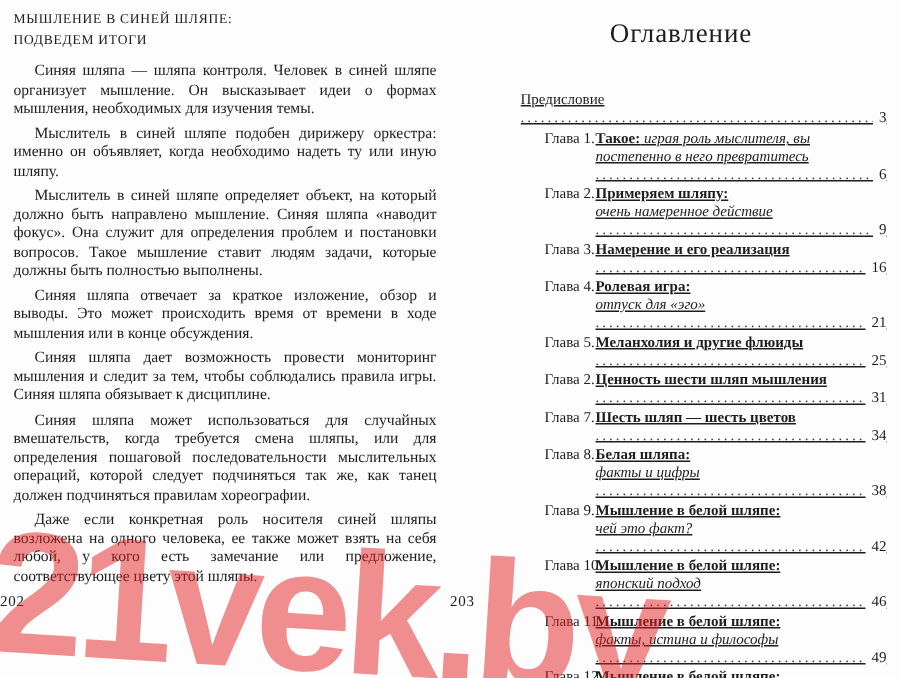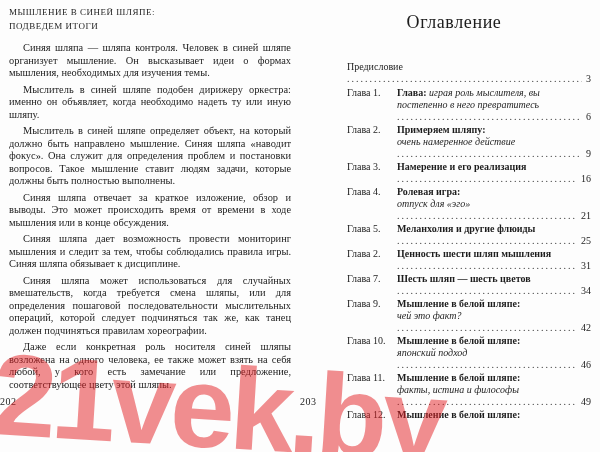--- a/index.html
+++ b/index.html
@@ -57,23 +57,24 @@
   .toc {
     margin-left: 30px;
     font-size: 10px;
   }
   .toc-entry {
     position: relative;
     overflow: hidden;
     padding-left: 50px;
     line-height: 12px;
     margin-bottom: 1px;
+    text-decoration: underline;
   }
   .toc-entry.no-label { padding-left: 0; margin-bottom: 2px; }
-  .toc-label { position: absolute; left: 0; top: 0; white-space: nowrap; }
+  .toc-label { position: absolute; left: 16px; top: 0; white-space: nowrap; }
   .toc-title { font-weight: bold; }
   .has-sub .toc-title { display: block; }
   .inline-sub .toc-title { display: inline !important; }
   .toc-sub { font-style: italic; }
   .leader::after {
     content: " ..........................................................................................";
     letter-spacing: 2px;
     white-space: nowrap;
     color: #3a3a3a;
     font-style: normal;
@@ -133,21 +134,21 @@
 
     <div class="toc">
 
       <div class="toc-entry no-label">
         <span class="toc-text"><span>Предисловие</span><span class="leader"></span></span>
         <span class="toc-page">3</span>
       </div>
 
       <div class="toc-entry inline-sub has-sub">
         <span class="toc-label">Глава 1.</span>
-        <span class="toc-text"><b class="toc-title">Глава:</b> <i class="toc-sub">играя роль мыслителя, вы постепенно в него превратитесь</i><span class="leader"></span></span>
+        <span class="toc-text"><b class="toc-title">Такое:</b> <i class="toc-sub">играя роль мыслителя, вы постепенно в него превратитесь</i><span class="leader"></span></span>
         <span class="toc-page">6</span>
       </div>
 
       <div class="toc-entry has-sub">
         <span class="toc-label">Глава 2.</span>
         <span class="toc-text"><b class="toc-title">Примеряем шляпу:</b> <i class="toc-sub">очень намеренное действие</i><span class="leader"></span></span>
         <span class="toc-page">9</span>
       </div>
 
       <div class="toc-entry">
@@ -173,20 +174,25 @@
         <span class="toc-text"><b class="toc-title">Ценность шести шляп мышления</b> <i class="toc-sub"></i><span class="leader"></span></span>
         <span class="toc-page">31</span>
       </div>
 
       <div class="toc-entry">
         <span class="toc-label">Глава 7.</span>
         <span class="toc-text"><b class="toc-title">Шесть шляп — шесть цветов</b> <i class="toc-sub"></i><span class="leader"></span></span>
         <span class="toc-page">34</span>
       </div>
 
+      <div class="toc-entry has-sub">
+        <span class="toc-label">Глава 8.</span>
+        <span class="toc-text"><b class="toc-title">Белая шляпа:</b> <i class="toc-sub">факты и цифры</i><span class="leader"></span></span>
+        <span class="toc-page">38</span>
+      </div>
 
       <div class="toc-entry has-sub">
         <span class="toc-label">Глава 9.</span>
         <span class="toc-text"><b class="toc-title">Мышление в белой шляпе:</b> <i class="toc-sub">чей это факт?</i><span class="leader"></span></span>
         <span class="toc-page">42</span>
       </div>
 
       <div class="toc-entry has-sub">
         <span class="toc-label">Глава 10.</span>
         <span class="toc-text"><b class="toc-title">Мышление в белой шляпе:</b> <i class="toc-sub">японский подход</i><span class="leader"></span></span>

